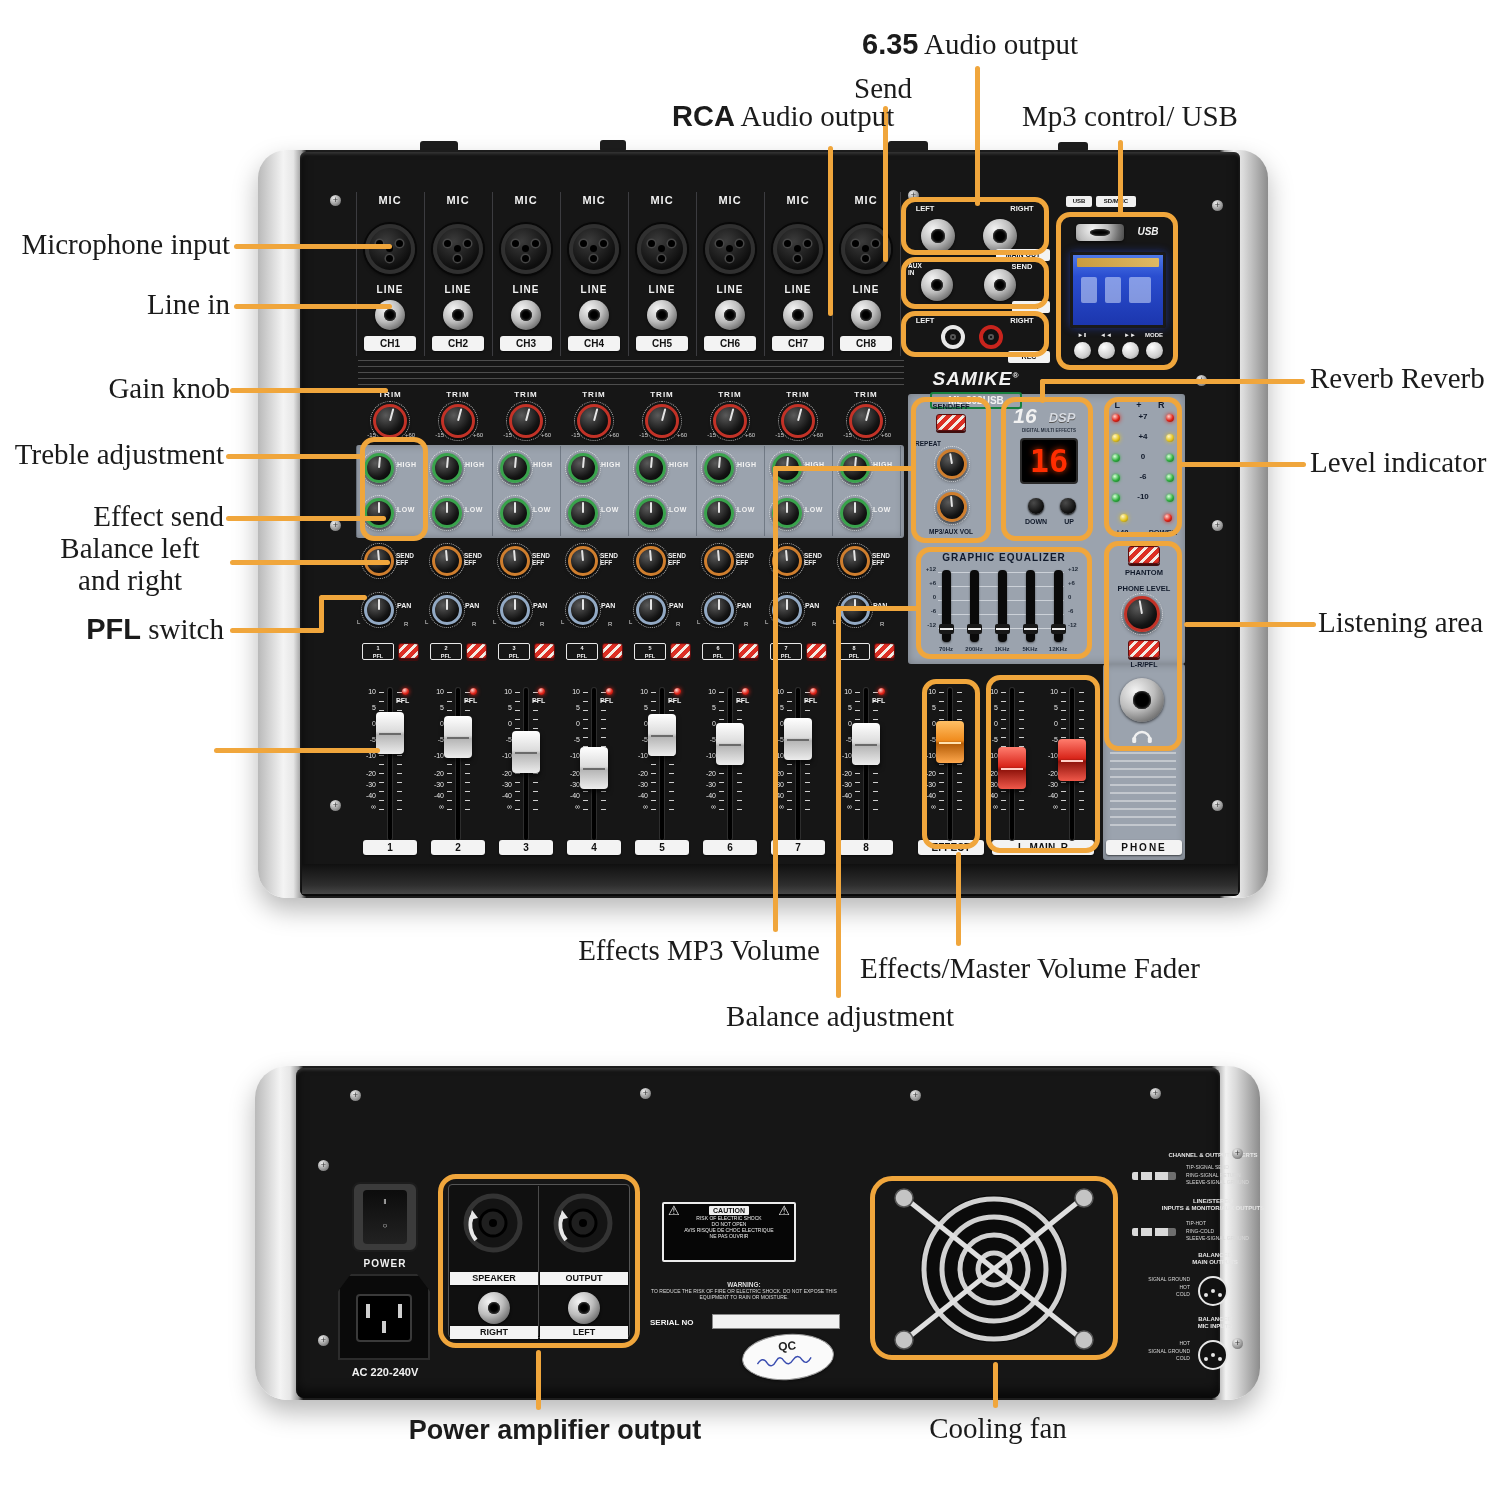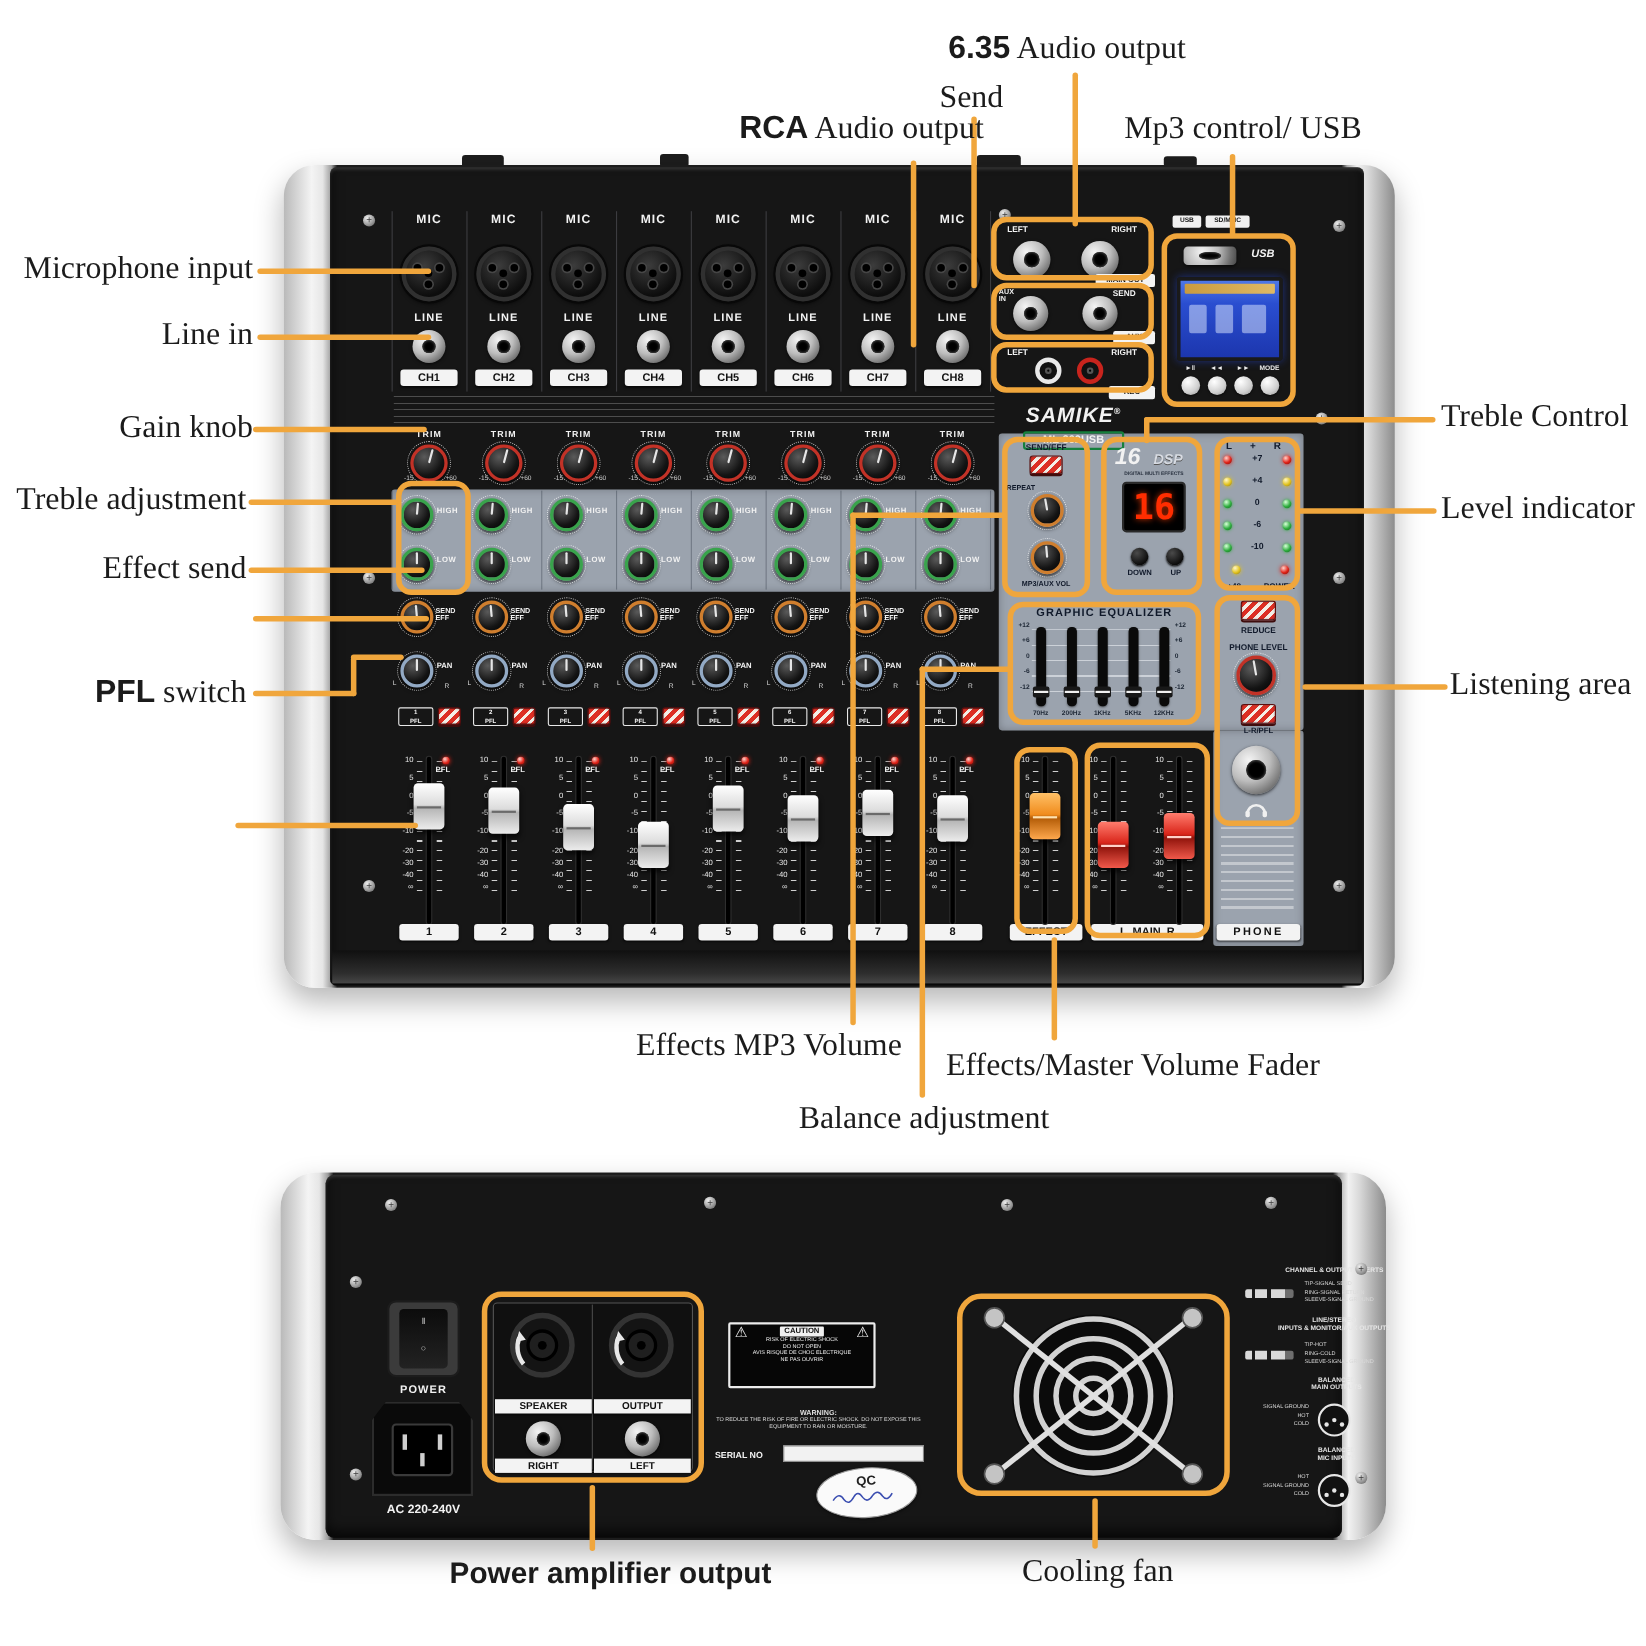--- a/index.html
+++ b/index.html
@@ -211,21 +211,21 @@
   <div class="mtext" style="left:1056px;top:518px;width:26px;font-size:7px;">UP</div>
 
   <div class="mtext" style="left:1112px;top:400px;width:62px;font-size:9px;letter-spacing:7px;">L + R</div>
   <div class="mtext" style="left:1106px;top:528px;width:32px;font-size:7.5px;">+48</div>
   <div class="mtext" style="left:1140px;top:528px;width:46px;font-size:7.5px;">POWER</div>
 
   <div class="mtext" style="left:920px;top:552px;width:168px;font-size:10px;letter-spacing:1px;">GRAPHIC EQUALIZER</div>
   <div class="eqgrid" style="left:938px;top:572px;width:126px;height:60px;"></div>
 
   <div class="hatch" style="left:1128px;top:546px;width:32px;height:18px;"></div>
-  <div class="mtext" style="left:1106px;top:568px;width:76px;font-size:7.5px;">REDUCE</div>
+  <div class="mtext" style="left:1106px;top:568px;width:76px;font-size:7.5px;">PHANTOM</div>
   <div class="mtext" style="left:1106px;top:584px;width:76px;font-size:7.5px;">PHONE LEVEL</div>
   <div class="hatch" style="left:1128px;top:640px;width:32px;height:18px;"></div>
   <div class="mtext" style="left:1106px;top:661px;width:76px;font-size:7px;">L-R/PFL</div>
   <div class="tsjack" style="left:1120px;top:678px;width:44px;height:44px;"></div>
   <svg style="position:absolute;left:1130px;top:726px;" width="24" height="18" viewBox="0 0 24 18">
     <path d="M4 14 a8 8 0 0 1 16 0" fill="none" stroke="#f0f0f0" stroke-width="2.4"></path>
     <rect x="2.2" y="11" width="4" height="6" rx="1.6" fill="#f0f0f0"></rect>
     <rect x="17.8" y="11" width="4" height="6" rx="1.6" fill="#f0f0f0"></rect>
   </svg>
 
@@ -380,25 +380,29 @@
   <div class="ann" style="left:672px;top:100px;">
     <span class="bs">RCA</span><span> Audio output</span>
   </div>
   <div class="ann" style="left:1022px;top:100px;">Mp3 control/ USB</div>
 
   <div class="ann" style="left:8px;top:228px;width:222px;text-align:right;">Microphone input</div>
   <div class="ann" style="left:8px;top:288px;width:222px;text-align:right;">Line in</div>
   <div class="ann" style="left:8px;top:372px;width:222px;text-align:right;">Gain knob</div>
   <div class="ann" style="left:0px;top:438px;width:224px;text-align:right;">Treble adjustment</div>
   <div class="ann" style="left:4px;top:500px;width:220px;text-align:right;">Effect send</div>
+  <div class="ann ctr" style="left:30px;top:532px;width:200px;">
+    <span>Balance left</span><br>
+    <span>and right</span>
+  </div>
   <div class="ann" style="left:0px;top:613px;width:224px;text-align:right;">
     <span class="bs">PFL</span><span> switch</span>
   </div>
 
-  <div class="ann" style="left:1310px;top:362px;">Treble Control</div>
+  <div class="ann" style="left:1310px;top:362px;">Reverb Reverb</div>
   <div class="ann" style="left:1310px;top:446px;">Level indicator</div>
   <div class="ann" style="left:1318px;top:606px;">Listening area</div>
 
   <div class="ann ctr" style="left:558px;top:934px;width:282px;">Effects MP3 Volume</div>
   <div class="ann" style="left:860px;top:952px;">Effects/Master Volume Fader</div>
   <div class="ann ctr" style="left:710px;top:1000px;width:260px;">Balance adjustment</div>
 
   <div class="ann sansb ctr" style="left:390px;top:1414px;width:330px;">Power amplifier output</div>
   <div class="ann ctr" style="left:898px;top:1412px;width:200px;">Cooling fan</div>
 

